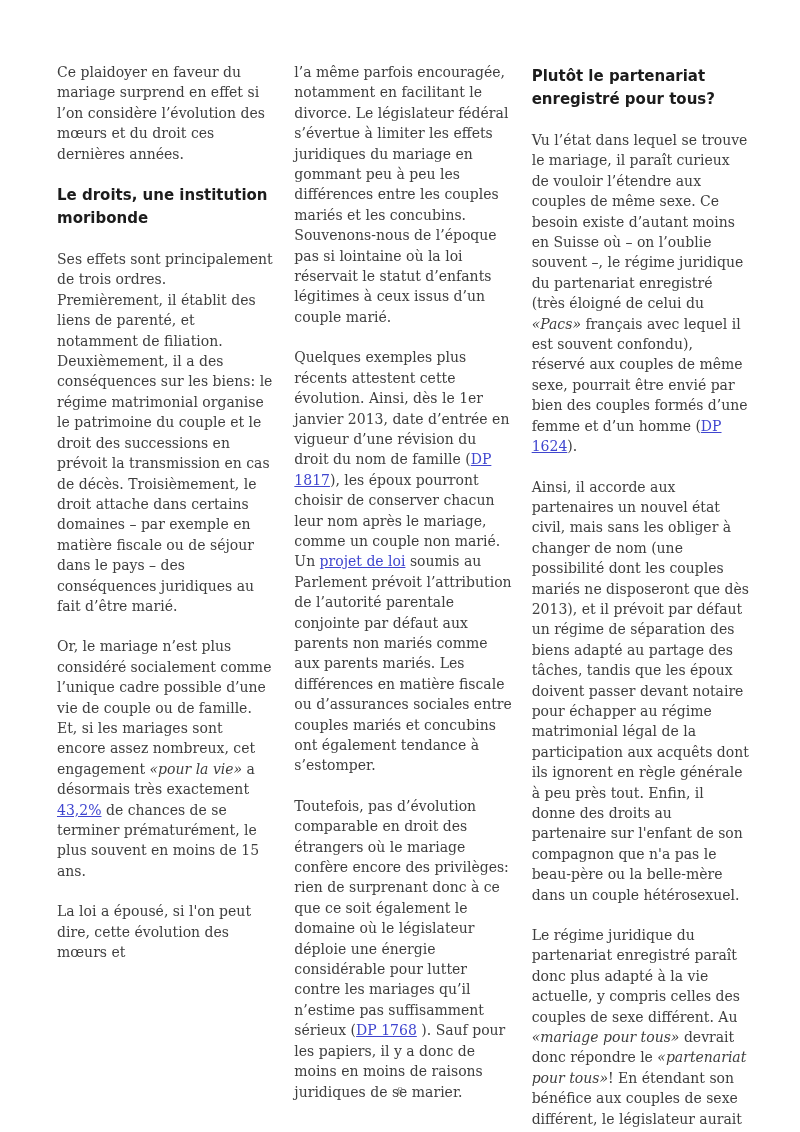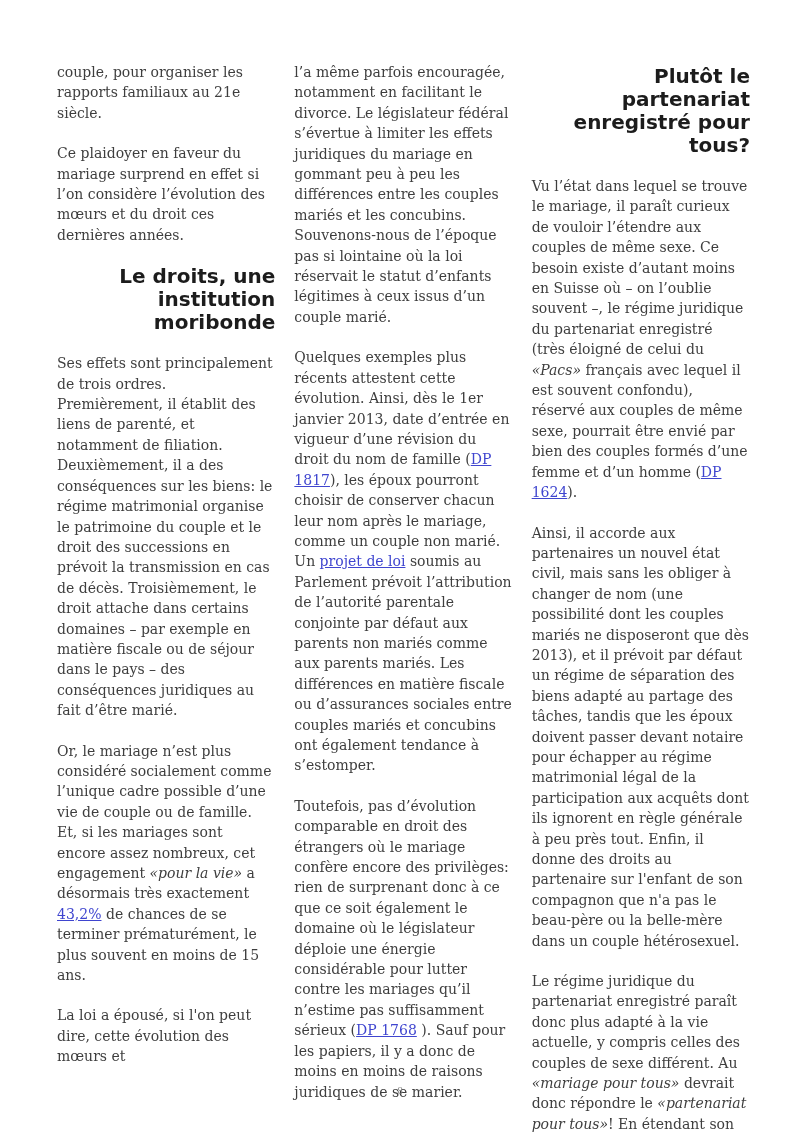--- a/index.html
+++ b/index.html
@@ -29,25 +29,24 @@
     line-height: 20.4px;
     color: var(--text-color, #3e3e3e);
     text-align: left;
   }
   .col p.para {
     margin: 0 0 20px 0;
   }
   .col h2.heading {
     font-family: "DejaVu Sans", sans-serif;
     font-weight: 700;
-    font-size: 20px;
+    font-size: 15px;
     line-height: 23px;
     color: var(--heading-color, #1c1c1c);
     margin: 3px 0 19px 0;
-    text-align: right;
   }
   .col em {
   }
   .col a.inline-link {
     color: var(--link-color, #3f45cf);
     text-decoration: underline;
   }
   .footer {
     position: absolute;
     left: 0;
@@ -59,21 +58,20 @@
     line-height: 10px;
     color: var(--pagenum-color, #8a8a8a);
   }
 </style>
 </head>
 <body>
 
 <div class="page">
   <div class="columns">
     <div class="col">
-        <p class="para"><span>couple, pour organiser les rapports familiaux au 21e siècle.</span></p>
         <p class="para"><span>Ce plaidoyer en faveur du mariage surprend en effet si l’on considère l’évolution des mœurs et du droit ces dernières années.</span></p>
         <h2 class="heading"><span>Le droits, une institution moribonde</span></h2>
         <p class="para"><span>Ses effets sont principalement de trois ordres. Premièrement, il établit des liens de parenté, et notamment de filiation. Deuxièmement, il a des conséquences sur les biens: le régime matrimonial organise le patrimoine du couple et le droit des successions en prévoit la transmission en cas de décès. Troisièmement, le droit attache dans certains domaines – par exemple en matière fiscale ou de séjour dans le pays – des conséquences juridiques au fait d’être marié.</span></p>
         <p class="para"><span>Or, le mariage n’est plus considéré socialement comme l’unique cadre possible d’une vie de couple ou de famille. Et, si les mariages sont encore assez nombreux, cet engagement </span><em>«pour la vie»</em><span> a désormais très exactement </span><a href="#" class="inline-link">43,2%</a><span> de chances de se terminer prématurément, le plus souvent en moins de 15 ans.</span></p>
         <p class="para"><span>La loi a épousé, si l'on peut dire, cette évolution des mœurs et</span></p>
       </div>
     <div class="col">
         <p class="para"><span>l’a même parfois encouragée, notamment en facilitant le divorce. Le législateur fédéral s’évertue à limiter les effets juridiques du mariage en gommant peu à peu les différences entre les couples mariés et les concubins. Souvenons-nous de l’époque pas si lointaine où la loi réservait le statut d’enfants légitimes à ceux issus d’un couple marié.</span></p>
         <p class="para"><span>Quelques exemples plus récents attestent cette évolution. Ainsi, dès le 1er janvier 2013, date d’entrée en vigueur d’une révision du droit du nom de famille (</span><a href="#" class="inline-link">DP 1817</a><span>), les époux pourront choisir de conserver chacun leur nom après le mariage, comme un couple non marié. Un </span><a href="#" class="inline-link">projet de loi</a><span> soumis au Parlement prévoit l’attribution de l’autorité parentale conjointe par défaut aux parents non mariés comme aux parents mariés. Les différences en matière fiscale ou d’assurances sociales entre couples mariés et concubins ont également tendance à s’estomper.</span></p>
         <p class="para"><span>Toutefois, pas d’évolution comparable en droit des étrangers où le mariage confère encore des privilèges: rien de surprenant donc à ce que ce soit également le domaine où le législateur déploie une énergie considérable pour lutter contre les mariages qu’il n’estime pas suffisamment sérieux (</span><a href="#" class="inline-link">DP 1768</a><span> ). Sauf pour les papiers, il y a donc de moins en moins de raisons juridiques de se marier.</span></p>

